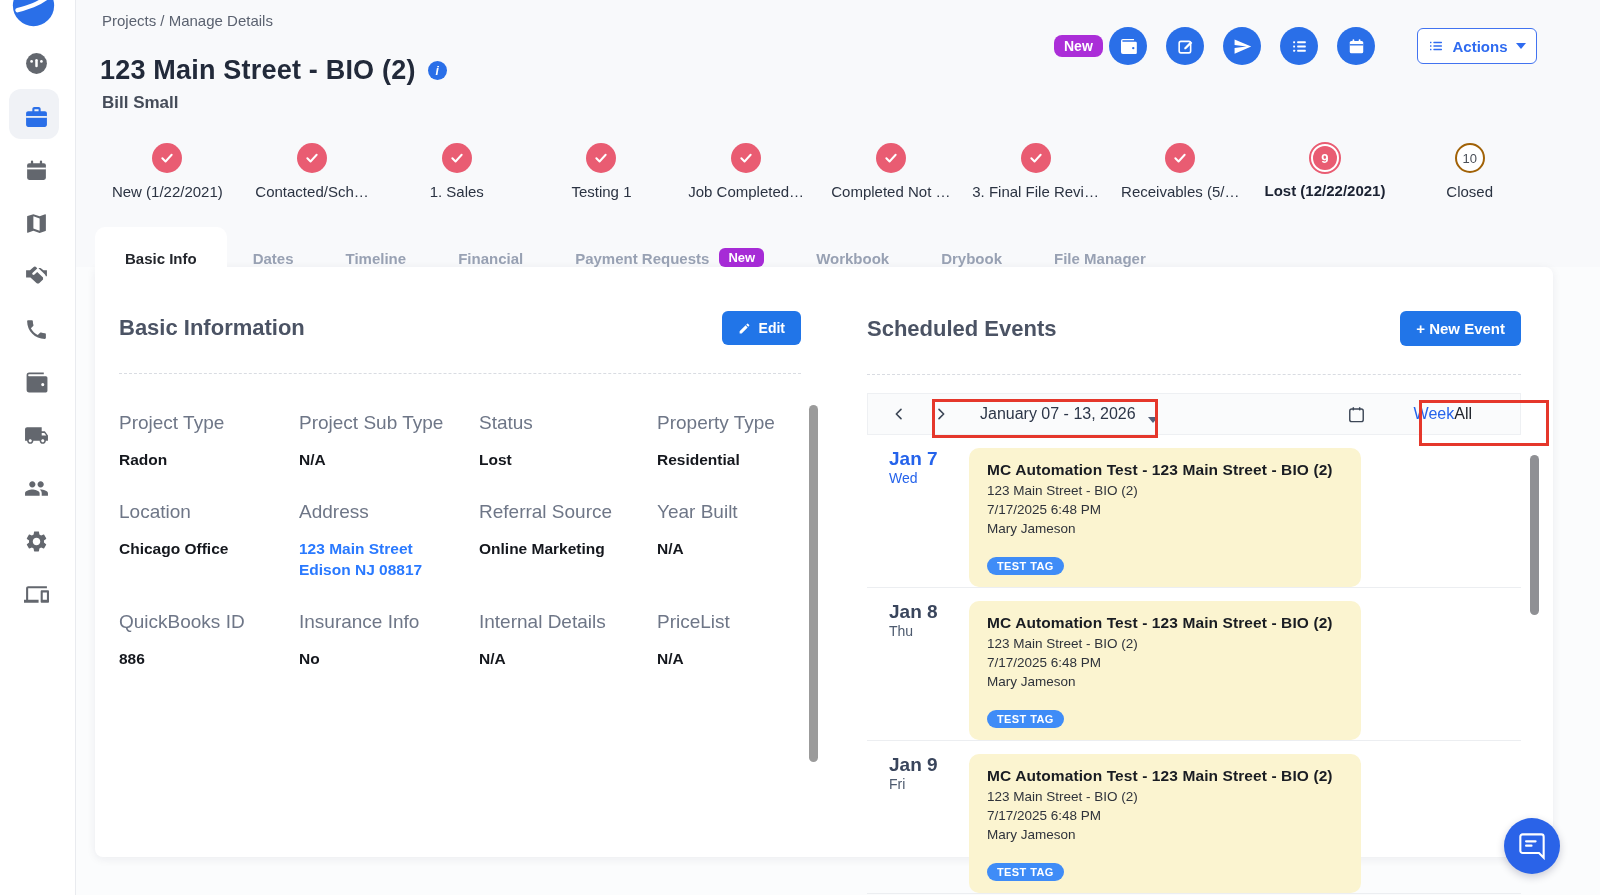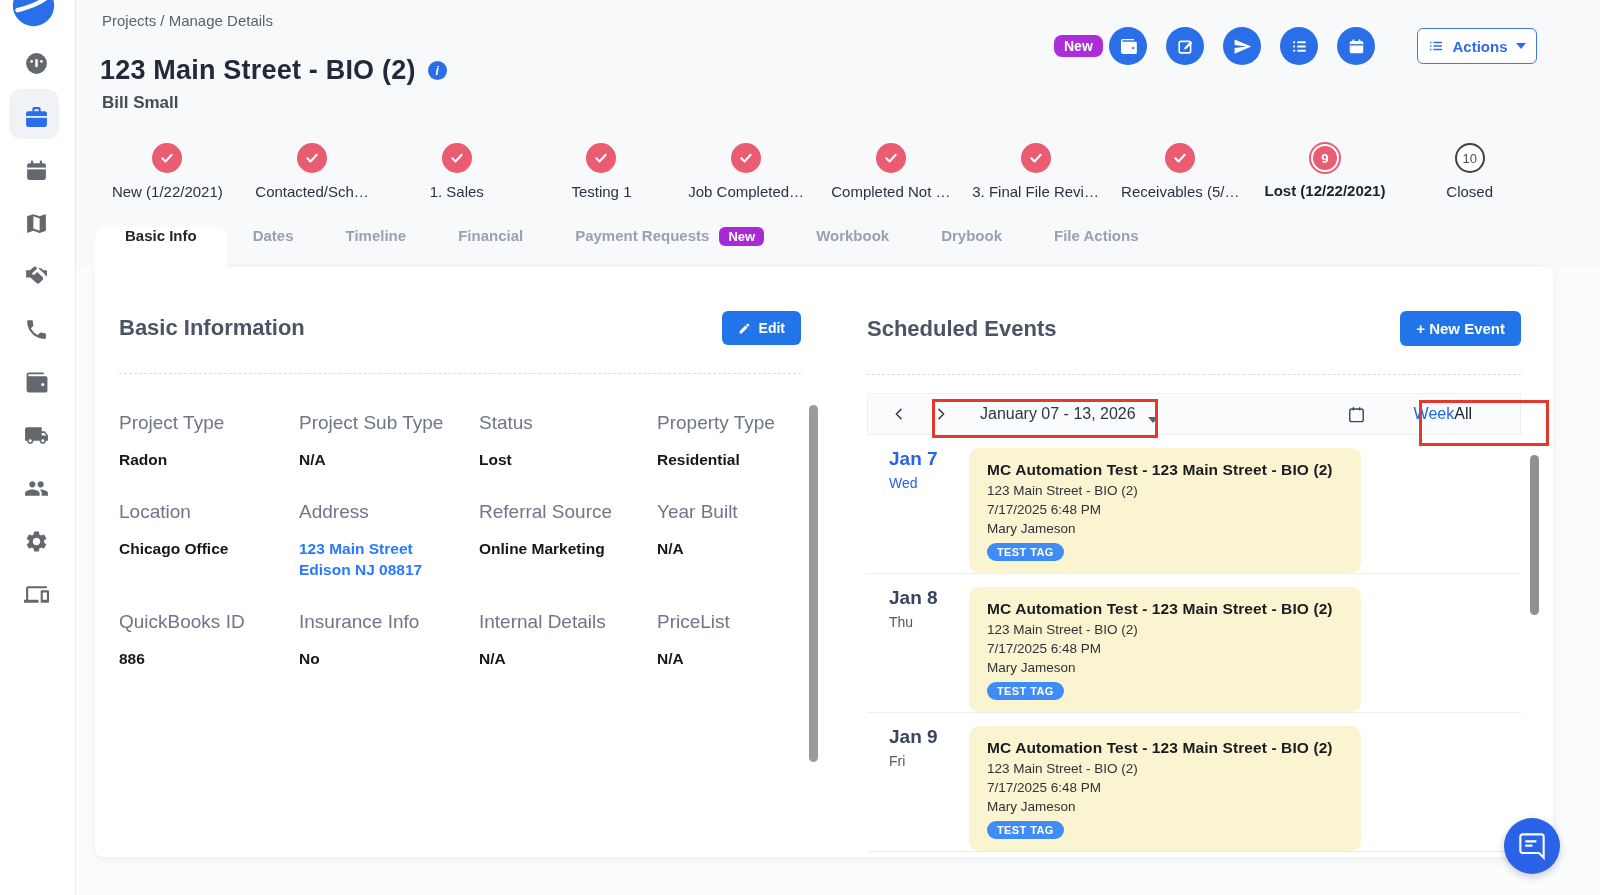--- a/index.html
+++ b/index.html
@@ -36,27 +36,27 @@
   .tl { position:absolute; left:95px; top:136px; width:1447px; height:72px; }
   .tl-line { position:absolute; top:156px; height:3px; }
   .tl-line-blue { left:5%; width:80%; background:#3f6ff2; }
   .tl-line-gray { left:85%; width:10%; background:#d7dade; }
   .tl-steps { position:absolute; left:0; top:0; width:100%; display:flex; }
   .tl-step { flex:1; display:flex; flex-direction:column; align-items:center; cursor:pointer; }
   .circle { width:30px; height:30px; border-radius:50%; display:flex; align-items:center; justify-content:center; margin-top:7px; position:relative; z-index:2; }
   .c-done { background:#e95c72; color:#fff; }
   .c-cur { width:32px; height:32px; margin-top:6px; background:#fff; border:2px solid #e95c72; }
   .c-cur .inner { width:24px; height:24px; border-radius:50%; background:#e95c72; color:#fff; font-size:13px; font-weight:bold; display:flex; align-items:center; justify-content:center; }
-  .c-up { background:#fff; border:2px solid #404040; color:#4a4f58; font-size:13px; }
+  .c-up { background:#fff; border:2px solid #a16207; color:#4a4f58; font-size:13px; }
   .tl-label { margin-top:10px; font-size:15px; color:#2b3342; white-space:nowrap; }
   .tl-label.cur { font-weight:bold; color:#1b2232;margin-top:8px; }
 
   
   .tabs { position:absolute; left:95px; top:227px; height:40px; display:flex; align-items:stretch; z-index:3; }
-  .tab { padding:0 26px; display:flex; align-items:flex-start; gap:10px; font-size:15px; font-weight:bold; color:#98a1b3; white-space:nowrap; cursor:pointer; }
+  .tab { padding:0 26px; display:flex; align-items:flex-end; gap:10px; font-size:15px; font-weight:bold; color:#98a1b3; white-space:nowrap; cursor:pointer; }
   .tab.active { background:#ffffff; border-radius:10px 10px 0 0; color:#23262c; padding:0 30px; }
   .tab-badge { background:#a62bd6; color:#fff; font-size:13px; font-weight:bold; padding:2px 9px; border-radius:6px; }
 
   
   .card { position:absolute; left:95px; top:267px; width:1458px; height:590px; background:#ffffff; border-radius:0 8px 8px 8px; box-shadow:0 2px 10px rgba(25,35,60,.07); }
 
   
   .pl { position:absolute; left:0; top:0; width:718px; height:100%; padding:44px 12px 0 24px; }
   .phead { display:flex; align-items:center; justify-content:space-between; }
   .ptitle { font-size:22px; color:#4b5364; }
@@ -80,26 +80,26 @@
   .dcaret { width:0; height:0; border-left:5px solid transparent; border-right:5px solid transparent; border-top:6px solid #55607a; }
   .tspacer { flex:1; }
   .calico { color:#3c4656; cursor:pointer; display:flex; }
   .calico svg { width:19px; height:19px; }
   .wk { margin-left:48px; font-size:16px; color:#2563eb; cursor:pointer; }
   .allv { font-size:16px; color:#20242c; cursor:pointer; }
 
   .dayrow { display:flex; min-height:132px; border-bottom:1px solid #eceef1; padding-top:13px; }
   .dcol { width:80px; padding-left:22px; }
   .ddate { font-size:19px; font-weight:bold; color:#39455c; white-space:nowrap; }
-  .dweek { font-size:14px; color:#4d5a6e; margin-top:5px; }
+  .dweek { font-size:14px; color:#4d5a6e; }
   .hl .ddate, .hl .dweek { color:#2563eb; }
   .ecard { width:392px; margin-left:22px; background:#fbf4d0; border-radius:10px; padding:13px 18px 12px; cursor:pointer; height:fit-content; }
   .etitle { font-size:15.5px; font-weight:bold; color:#191c22; letter-spacing:.1px; }
   .eline { font-size:13.5px; color:#2f333b; margin-top:4px; }
-  .etag { display:inline-block; margin-top:7px; background:#3f8cf7; color:#fff; font-size:11px; font-weight:bold; letter-spacing:.4px; padding:3px 10px; border-radius:10px; }
+  .etag { display:inline-block; margin-top:21px; background:#3f8cf7; color:#fff; font-size:11px; font-weight:bold; letter-spacing:.4px; padding:3px 10px; border-radius:10px; }
   .esb { position:absolute; right:14px; top:188px; width:9px; height:160px; background:#8f9094; border-radius:5px; cursor:grab; }
 
   
   .ann { position:absolute; border:3px solid #e5372b; z-index:9; pointer-events:none; }
   .ann1 { left:932px; top:399px; width:226px; height:39px; }
   .ann2 { left:1419px; top:400px; width:130px; height:46px; }
 
   
   .chat { position:absolute; left:1504px; top:818px; width:56px; height:56px; border-radius:50%; background:#2a63e8; border:none; display:flex; align-items:center; justify-content:center; cursor:pointer; box-shadow:0 3px 8px rgba(0,0,50,.2); z-index:10; }
   .chat svg { width:28px; height:28px; }
@@ -339,21 +339,21 @@
         <span>Payment Requests</span>
         <span class="tab-badge">New</span>
       </div>
     <div class="tab">
         <span>Workbook</span>
       </div>
     <div class="tab">
         <span>Drybook</span>
       </div>
     <div class="tab">
-        <span>File Actions</span>
+        <span>File Manager</span>
       </div>
   </div>
 
   <div class="card">
 
     <section class="pl">
       <div class="phead">
         <h2 class="ptitle">Basic Information</h2>
         <button class="edit-btn">
           <svg viewBox="0 0 24 24" fill="#fff">

